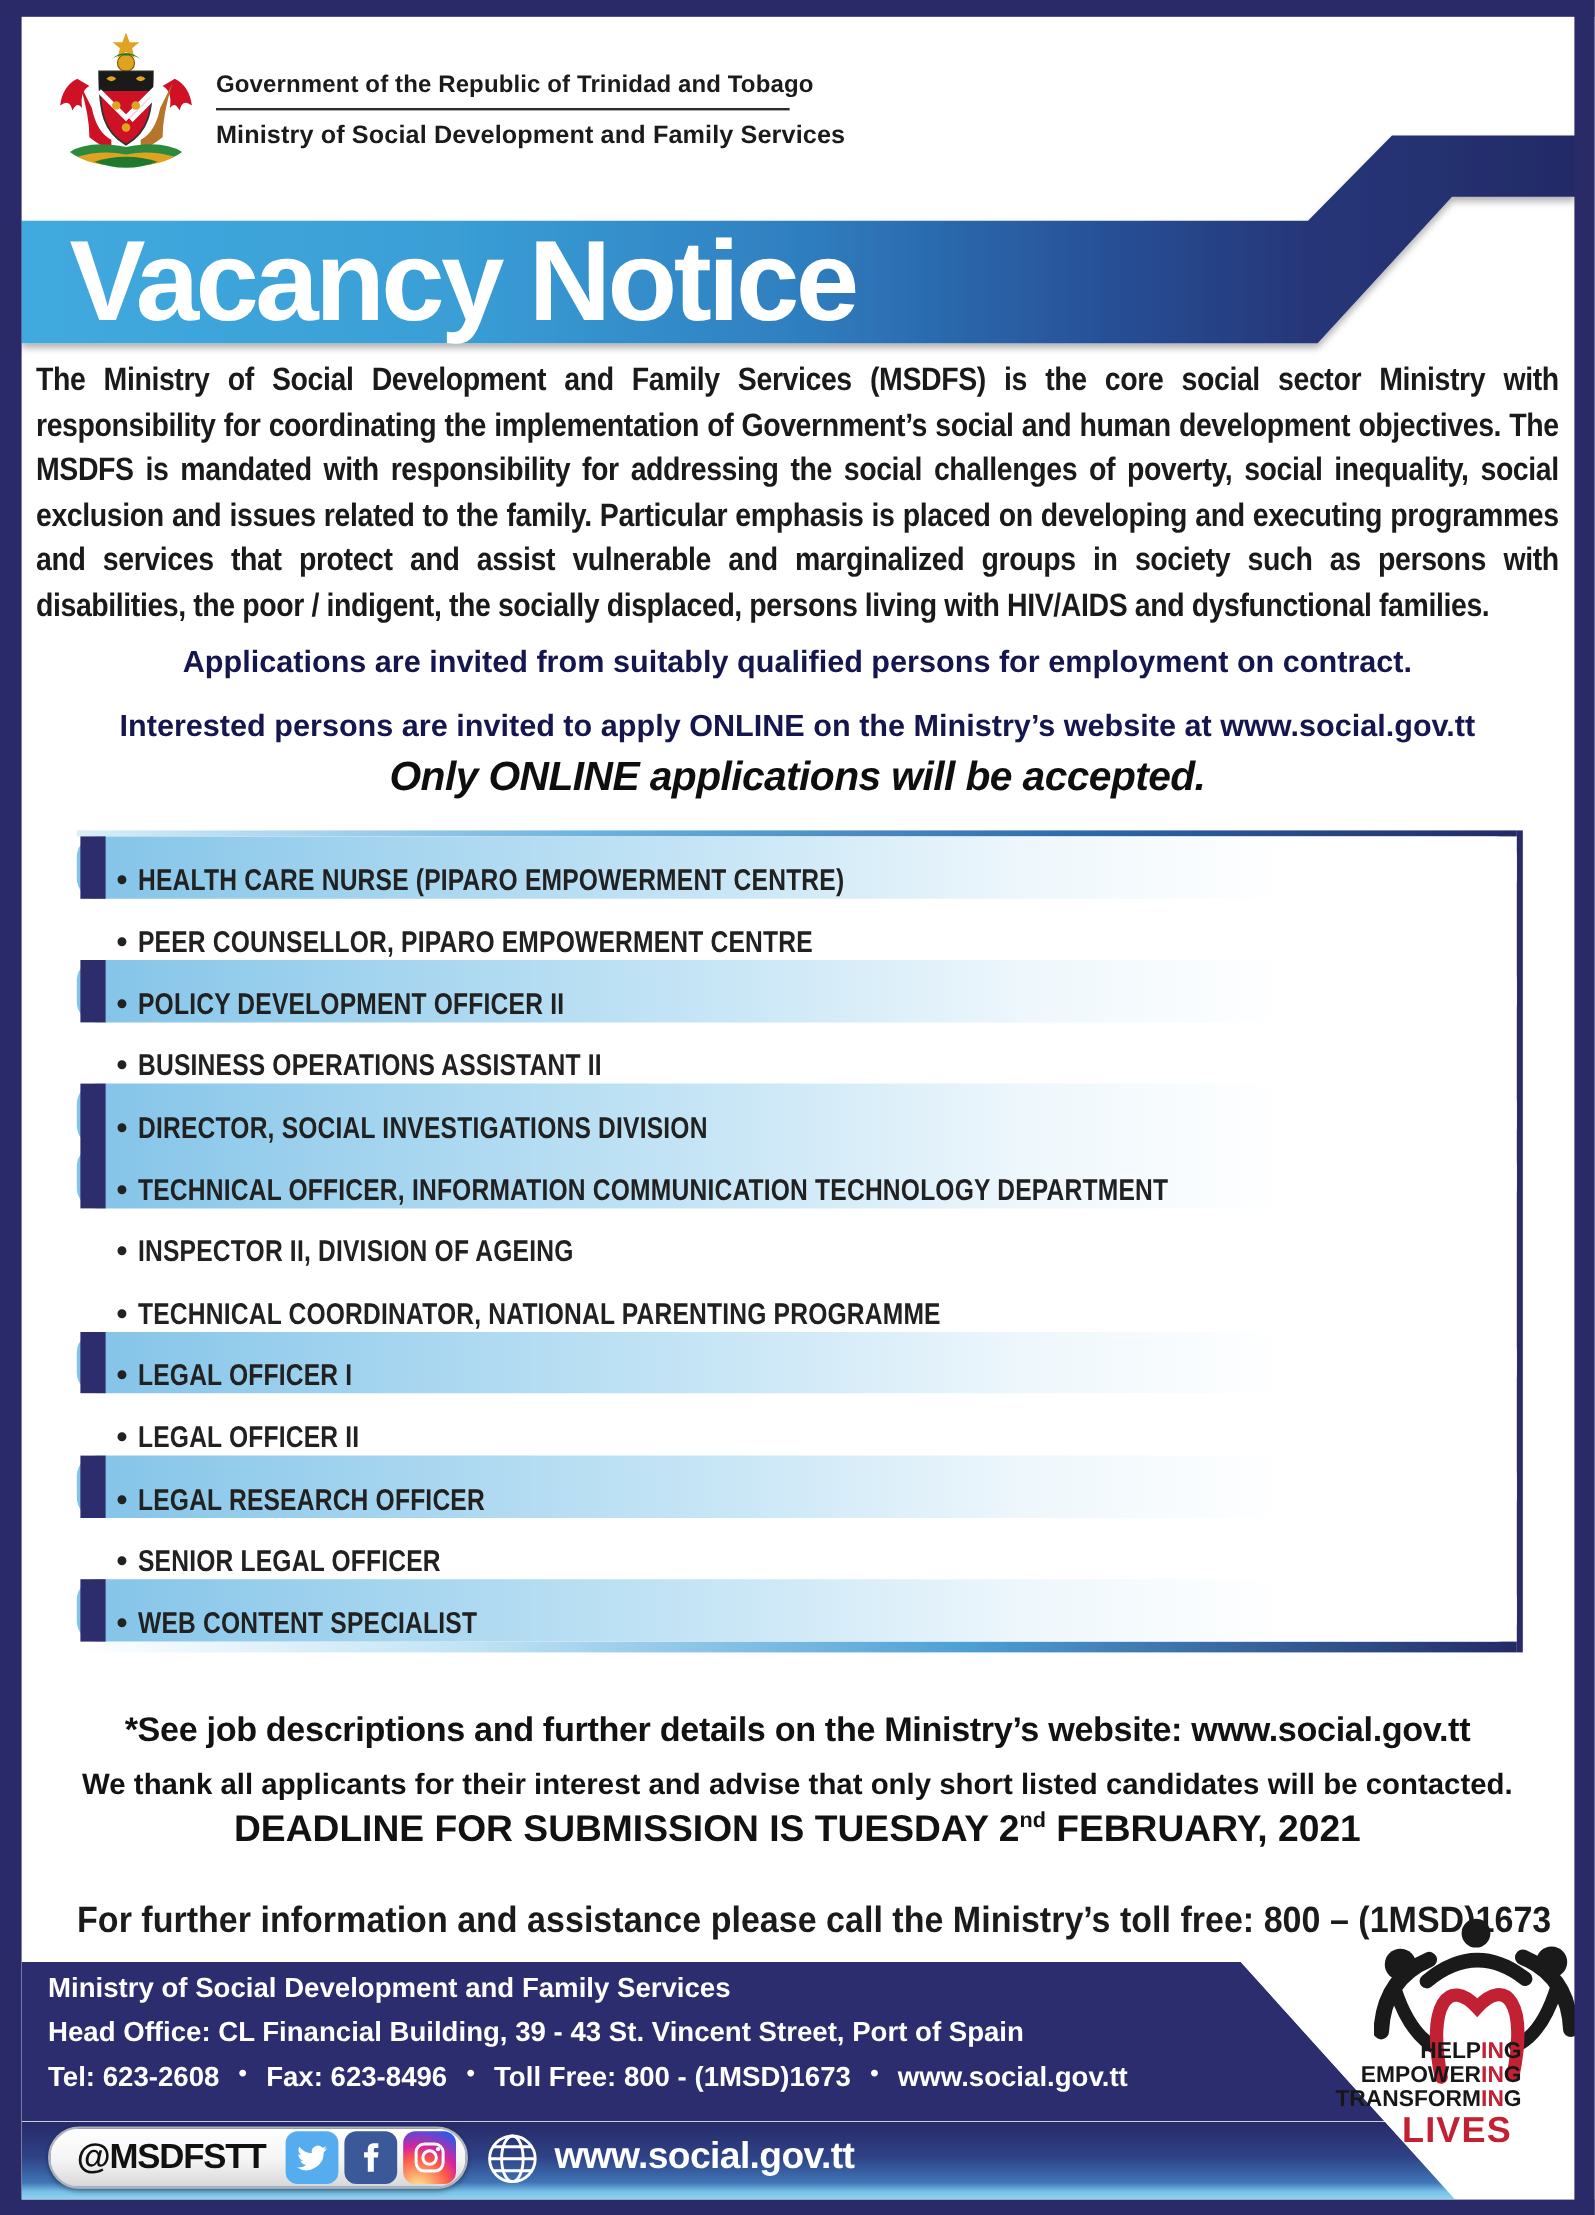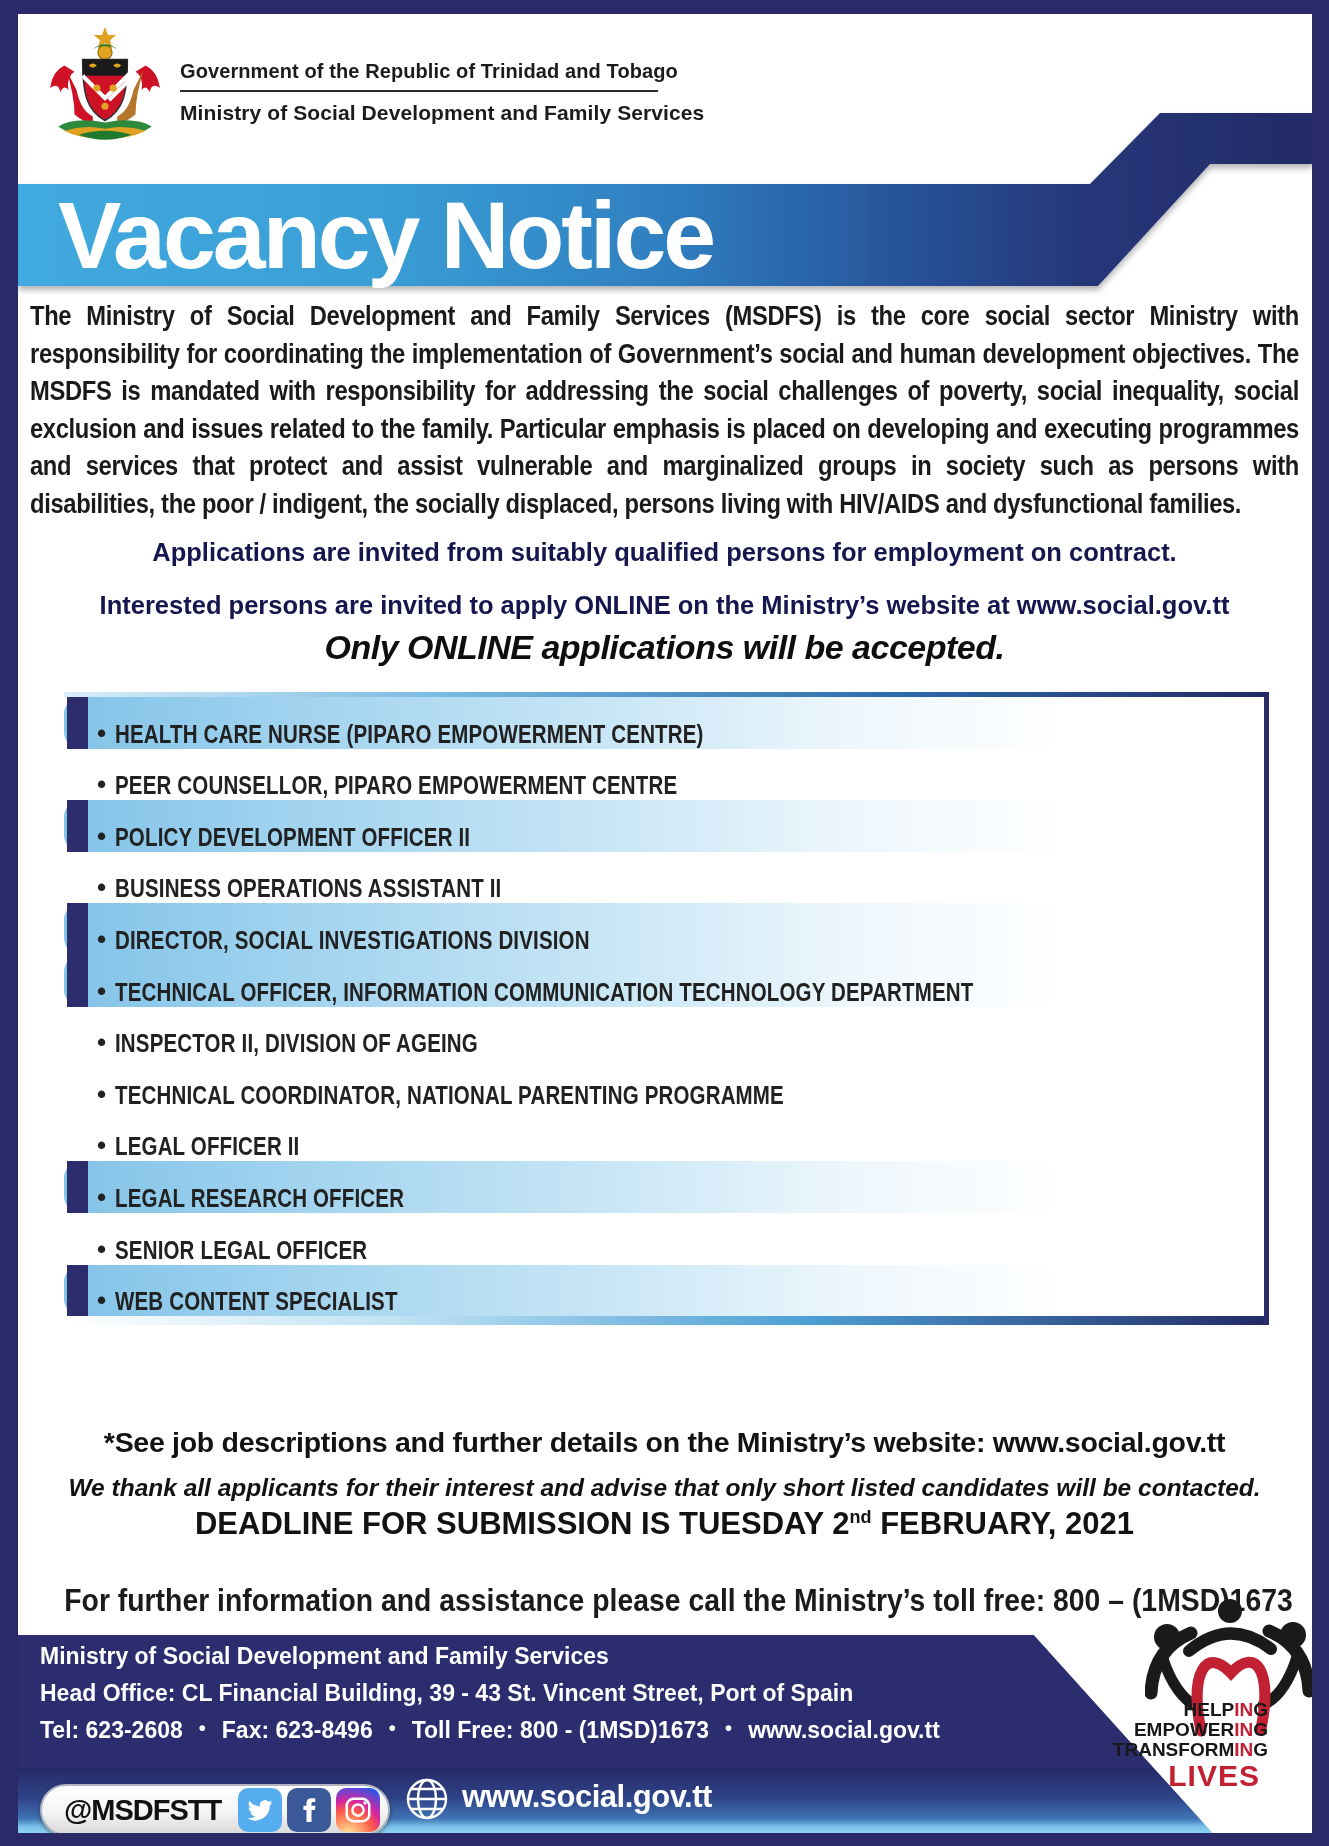--- a/index.html
+++ b/index.html
@@ -36,41 +36,41 @@
   .list-topline{height:5px;background:linear-gradient(90deg,#d9eef9 0%,#6fb4de 35%,#2d69a8 70%,#232a66 100%);}
   .list-bottomline{height:9px;background:linear-gradient(90deg,#ffffff 0%,#bfe2f4 28%,#4d9fd4 62%,#232a66 100%);}
   .vrow{position:relative;height:51.6px;display:flex;align-items:flex-end;padding-left:51px;box-sizing:border-box;border-radius:17px;}
   .vrow.striped{background:linear-gradient(90deg,#82c3e8 0%,#9fd2ee 18%,#c8e6f6 45%,#eef7fc 66%,#ffffff 84%);}
   .vrow.striped::after{content:"";position:absolute;left:3px;top:0;bottom:0;width:21px;background:#2d2d6e;}
   .vrow::before{content:"\2022";position:absolute;left:33px;font-size:26px;font-weight:bold;color:#222;}
   .vlabel{display:inline-block;transform:scaleX(.82);transform-origin:0 50%;white-space:nowrap;
         font-size:25px;font-weight:bold;color:#212121;letter-spacing:.2px;}
   
   .note-see{top:1426px;font-size:28.5px;font-weight:bold;color:#121212;letter-spacing:-.3px;}
-  .note-thank{top:1474px;font-size:24.5px;font-weight:bold;color:#121212;font-style:italic;}
+  .note-thank{top:1474px;font-size:24.5px;font-weight:bold;color:#121212;}
   .note-deadline{top:1506px;font-size:31px;font-weight:bold;color:#121212;}
   .note-deadline sup{font-size:18px;}
   .note-toll{top:1554px;font-size:30.5px;font-weight:bold;color:#1b1b1b;margin-top:29px;}
   .note-toll .cond{display:inline-block;transform:scaleX(.93);transform-origin:50% 50%;white-space:nowrap;}
   
   .footer-band{position:absolute;left:18px;top:1635px;width:1295px;height:133px;background:#2b2d6e;
         clip-path:polygon(0 0,1016px 0,1136px 100%,0 100%);z-index:10;}
   .footer-text{position:absolute;left:22px;top:8px;color:#fff;}
   .ft1{font-size:23px;font-weight:bold;margin-bottom:10px;}
   .ft2{font-size:23px;font-weight:bold;margin-bottom:10px;}
   .ft3{font-size:23px;font-weight:bold;display:flex;align-items:flex-start;}
   .ft3 .sep{margin:0 16px;font-size:20px;}
   
   .social-bar{position:absolute;left:18px;top:1768px;width:1295px;height:65px;z-index:10;
         background:linear-gradient(180deg,#272a68 0%,#2e4286 45%,#3f74b5 78%,#79c1e8 90%,#8ed4f2 100%);
         clip-path:polygon(0 0,1136px 0,1196px 100%,0 100%);}
   .pill{position:absolute;left:40px;top:1772px;width:350px;height:52px;border-radius:28px;z-index:12;
         background:linear-gradient(180deg,#ffffff 0%,#f4f4f4 55%,#d8d8d8 100%);
         border:2px solid #aeb3bd;display:flex;align-items:center;padding:0 8px 0 22px;box-sizing:border-box;
-        box-shadow:0 2px 4px rgba(0,0,0,.4);margin-top:12px;}
+        box-shadow:0 2px 4px rgba(0,0,0,.4);}
   .handle{font-size:29px;font-weight:800;color:#111;letter-spacing:-1px;margin-right:12px;}
   .sicon{width:44px;height:44px;border-radius:10px;margin-left:5px;display:flex;align-items:center;justify-content:center;}
   .tw{background:#55acee;} .fb{background:#3b5998;}
   .ig{background:radial-gradient(circle at 28% 110%,#fdf497 0%,#fd5949 45%,#d6249f 62%,#285AEB 92%);}
   .globe{position:absolute;left:404px;top:1776px;z-index:12;}
   .bar-site{position:absolute;left:462px;top:1779px;z-index:12;font-size:31px;font-weight:800;color:#fff;letter-spacing:-.5px;}
   
   .wedge{position:absolute;left:1034px;top:1635px;width:279px;height:198px;background:#fff;z-index:11;
         clip-path:polygon(0 0,100% 0,100% 100%,64% 100%);}
   .mlogo-svg{position:absolute;left:1145px;top:1597px;z-index:12;}
@@ -154,20 +154,23 @@
       </div>
     <div class="vrow striped">
         <span class="vlabel">TECHNICAL OFFICER, INFORMATION COMMUNICATION TECHNOLOGY DEPARTMENT</span>
       </div>
     <div class="vrow">
         <span class="vlabel">INSPECTOR II, DIVISION OF AGEING</span>
       </div>
     <div class="vrow">
         <span class="vlabel">TECHNICAL COORDINATOR, NATIONAL PARENTING PROGRAMME</span>
       </div>
+    <div class="vrow striped">
+        <span class="vlabel">LEGAL OFFICER I</span>
+      </div>
     <div class="vrow">
         <span class="vlabel">LEGAL OFFICER II</span>
       </div>
     <div class="vrow striped">
         <span class="vlabel">LEGAL RESEARCH OFFICER</span>
       </div>
     <div class="vrow">
         <span class="vlabel">SENIOR LEGAL OFFICER</span>
       </div>
     <div class="vrow striped">

